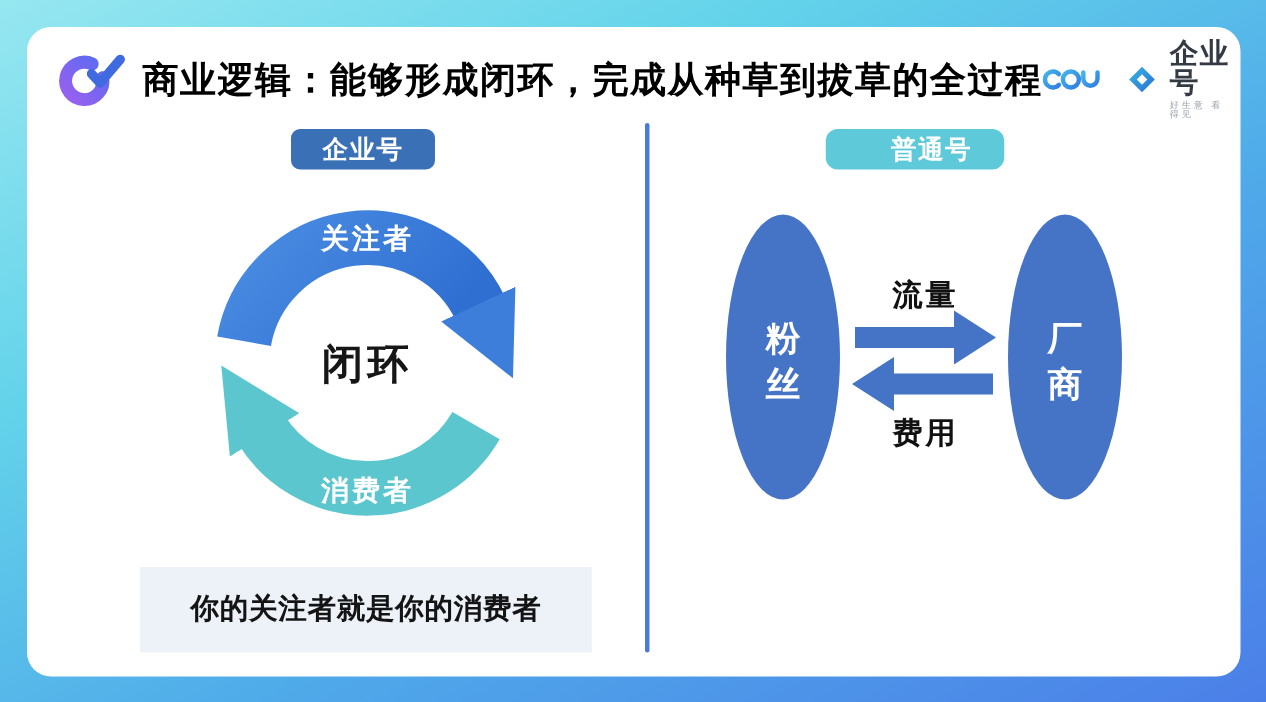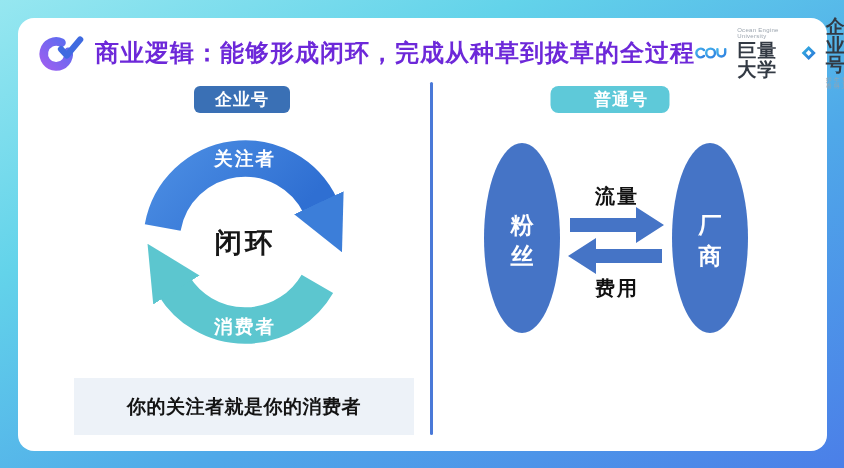--- a/index.html
+++ b/index.html
@@ -8,21 +8,21 @@
     font-family:"Liberation Sans","DejaVu Sans",sans-serif;
     background:linear-gradient(152deg,#96e7f0 0%,#63d3ea 30%,#4fa9e9 62%,#4b7fe8 100%);
   }
   .card{
     position:absolute;left:18px;top:18px;width:809px;height:433px;
     background:#ffffff;border-radius:16px;
   }
   
   .header{position:absolute;left:20px;right:14px;top:12px;height:46px;display:flex;align-items:center;}
   .title-icon{width:46px;height:44px;flex:0 0 auto;}
-  .page-title{font-size:24px;font-weight:bold;color:#6d28d9;letter-spacing:1px;margin-left:11px;white-space:nowrap;}
+  .page-title{font-size:24px;font-weight:bold;color:#000000;letter-spacing:1px;margin-left:11px;white-space:nowrap;}
   .header-spacer{flex:1;}
   .logo-group{display:flex;align-items:center;gap:9px;}
   .ocu-mark{width:56px;height:30px;}
   .logo-text-stack{display:flex;flex-direction:column;line-height:1;}
   .logo-en{font-size:6px;color:#9aa3ad;letter-spacing:.3px;margin-bottom:2px;}
   .logo-cn{font-size:19px;font-weight:bold;color:#333a44;letter-spacing:1px;}
   .qy-mark{width:26px;height:26px;margin-left:8px;}
   .logo-slogan{font-size:6px;color:#9aa3ad;letter-spacing:2px;margin-top:3px;}
   
   .divider{position:absolute;left:412px;top:64px;width:3px;height:353px;background:#4a79d8;border-radius:2px;}
@@ -36,21 +36,21 @@
   .badge-enterprise{background:#3a70b5;border-radius:6px;left:calc(50% + 18px);transform:translateX(-50%);}
   .badge-normal{background:#5ec9d9;border-radius:8px;left:calc(50% - 20px);transform:translateX(-50%);padding-left:44px;}
   .cycle-svg{position:absolute;top:106px;left:calc(50% + 21px);transform:translateX(-50%);width:236px;height:236px;}
   .flow-svg{position:absolute;top:115px;left:calc(50% - 14px);transform:translateX(-50%);width:300px;height:210px;}
   .caption{
     position:absolute;top:360px;height:57px;background:#edf2f8;
     display:flex;flex-direction:column;justify-content:center;
     text-align:center;font-size:19px;font-weight:bold;color:#141414;
     line-height:26px;letter-spacing:.5px;
   }
-  .caption-left{width:340px;left:calc(50% + 20px);transform:translateX(-50%);}
+  .caption-left{width:301px;left:calc(50% + 20px);transform:translateX(-50%);}
   .caption-right{width:335px;left:calc(50% - 7px);transform:translateX(-50%);}
   svg text{font-family:"Liberation Sans","DejaVu Sans",sans-serif;}
 </style>
 </head>
 <body>
 
 <div class="card">
 
   <div class="header">
     <svg class="title-icon" viewBox="0 0 48 44">
@@ -72,24 +72,20 @@
           <linearGradient id="ocuGrad" x1="0" y1="0" x2="1" y2="1">
             <stop offset="0" stop-color="#45b4ec"></stop>
               <stop offset="1" stop-color="#2f7fe0"></stop>
           </linearGradient>
         </defs>
         <path d="M18.5 12 A9 9 0 1 0 18.5 24" fill="none" stroke="url(#ocuGrad)" stroke-width="5" stroke-linecap="round"></path>
         <circle cx="32" cy="18" r="9" fill="none" stroke="url(#ocuGrad)" stroke-width="5"></circle>
         <line x1="25" y1="15" x2="39" y2="15" stroke="url(#ocuGrad)" stroke-width="5"></line>
         <path d="M46 10 V17 A8 8 0 0 0 62 17 V10" fill="none" stroke="url(#ocuGrad)" stroke-width="5" stroke-linecap="round"></path>
       </svg>
-      <div class="logo-text-stack">
-        <span class="logo-en">Ocean Engine University</span>
-        <span class="logo-cn">巨量大学</span>
-      </div>
       <svg class="qy-mark" viewBox="0 0 24 24">
         <defs>
           <linearGradient id="qyGrad" x1="0" y1="0" x2="1" y2="1">
             <stop offset="0" stop-color="#35b6e2"></stop>
               <stop offset="1" stop-color="#2a6fd6"></stop>
           </linearGradient>
         </defs>
         <path d="M12 1 L23 12 L12 23 L1 12 Z M12 7.5 L16.5 12 L12 16.5 L7.5 12 Z" fill="url(#qyGrad)" fill-rule="evenodd"></path>
       </svg>
       <div class="logo-text-stack">

